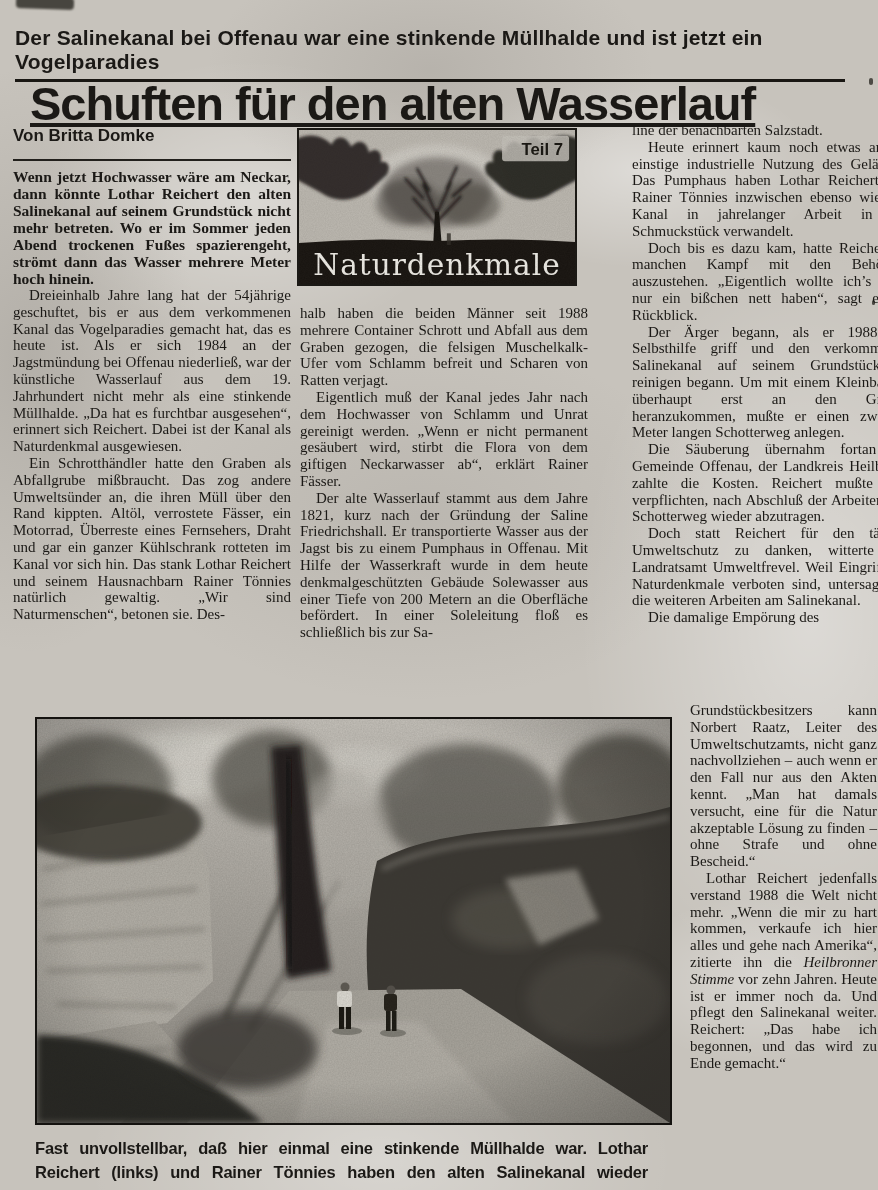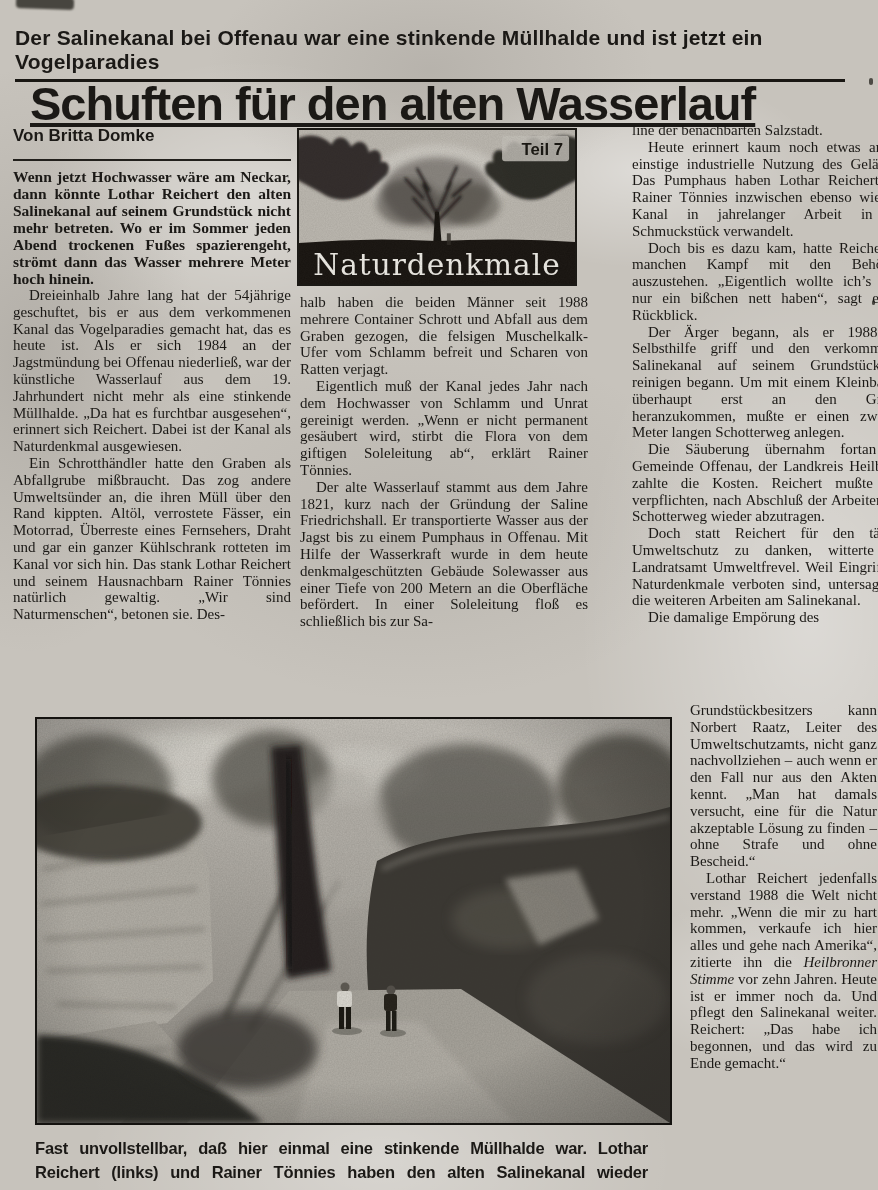--- a/index.html
+++ b/index.html
@@ -38,21 +38,21 @@
     font-family:"Liberation Sans","DejaVu Sans",sans-serif;
     font-weight:bold;font-size:17px;
     padding-bottom:13px;border-bottom:2px solid #22201c;
   }
 
   .col{position:absolute;text-align:justify;font-size:15px;line-height:16.8px;}
   .col p{margin:0;text-indent:16px;}
   .col p.cont{text-indent:0;}
   .intro{font-weight:bold;font-size:15.5px;line-height:17px;margin-bottom:1px;}
   .col1{left:13px;top:168px;width:278px;}
-  .col2{left:300px;top:294px;width:288px;}
+  .col2{left:300px;top:305px;width:288px;}
   .col3w{left:598px;top:122px;width:278px;margin-left:34px;}
   .col3n{left:690px;top:702px;width:187px;}
 
   .seriesbox{
     position:absolute;left:297px;top:128px;width:280px;height:158px;
     border:2px solid #1b1915;background:#b9b5ae;box-sizing:border-box;text-align:center;
   }
   .seriesbox svg{display:block;width:100%;height:100%;}
 
   .photoframe{
@@ -121,21 +121,21 @@
       <rect x="206" y="6" width="68" height="26" rx="3" fill="#c6c2bb" opacity=".85"></rect>
       <text x="268" y="26" text-anchor="end" font-family="Liberation Sans, DejaVu Sans, sans-serif" font-weight="bold" font-size="17" fill="#16140f">Teil 7</text>
 
       <text x="140" y="149" text-anchor="middle" font-family="DejaVu Serif, Liberation Serif, serif" font-size="30" letter-spacing="1" fill="#f1efe9">Naturdenkmale</text>
       <rect x="0" y="0" width="280" height="158" filter="url(#grainS)" opacity=".28"></rect>
     </svg>
   </div>
 
   <div class="col col2">
     <p class="cont">halb haben die beiden Männer seit 1988 mehrere Container Schrott und Abfall aus dem Graben gezogen, die felsigen Muschelkalk- Ufer vom Schlamm befreit und Scharen von Ratten verjagt.</p>
-    <p>Eigentlich muß der Kanal jedes Jahr nach dem Hochwasser von Schlamm und Unrat gereinigt werden. „Wenn er nicht permanent gesäubert wird, stirbt die Flora von dem giftigen Soleleitung ab“, erklärt Rainer Tönnies.</p>
+    <p>Eigentlich muß der Kanal jedes Jahr nach dem Hochwasser von Schlamm und Unrat gereinigt werden. „Wenn er nicht permanent gesäubert wird, stirbt die Flora von dem giftigen Neckarwasser ab“, erklärt Rainer Fässer.</p>
     <p>Der alte Wasserlauf stammt aus dem Jahre 1821, kurz nach der Gründung der Saline Friedrichshall. Er transportierte Wasser aus der Jagst bis zu einem Pumphaus in Offenau. Mit Hilfe der Wasserkraft wurde in dem heute denkmalgeschützten Gebäude Solewasser aus einer Tiefe von 200 Metern an die Oberfläche befördert. In einer Soleleitung floß es schließlich bis zur Sa-</p>
   </div>
 
   <div class="col col3w">
     <p class="cont">line der benachbarten Salzstadt.</p>
     <p>Heute erinnert kaum noch etwas an die einstige industrielle Nutzung des Geländes. Das Pumphaus haben Lothar Reichert und Rainer Tönnies inzwischen ebenso wie den Kanal in jahrelanger Arbeit in ein Schmuckstück verwandelt.</p>
     <p>Doch bis es dazu kam, hatte Reichert so manchen Kampf mit den Behörden auszustehen. „Eigentlich wollte ich’s doch nur ein bißchen nett haben“, sagt er im Rückblick.</p>
     <p>Der Ärger begann, als er 1988 zur Selbsthilfe griff und den verkommenen Salinekanal auf seinem Grundstück zu reinigen begann. Um mit einem Kleinbagger überhaupt erst an den Graben heranzukommen, mußte er einen zwanzig Meter langen Schotterweg anlegen.</p>
     <p>Die Säuberung übernahm fortan die Gemeinde Offenau, der Landkreis Heilbronn zahlte die Kosten. Reichert mußte sich verpflichten, nach Abschluß der Arbeiten den Schotterweg wieder abzutragen.</p>
     <p>Doch statt Reichert für den tätigen Umweltschutz zu danken, witterte das Landratsamt Umweltfrevel. Weil Eingriffe in Naturdenkmale verboten sind, untersagte es die weiteren Arbeiten am Salinekanal.</p>

